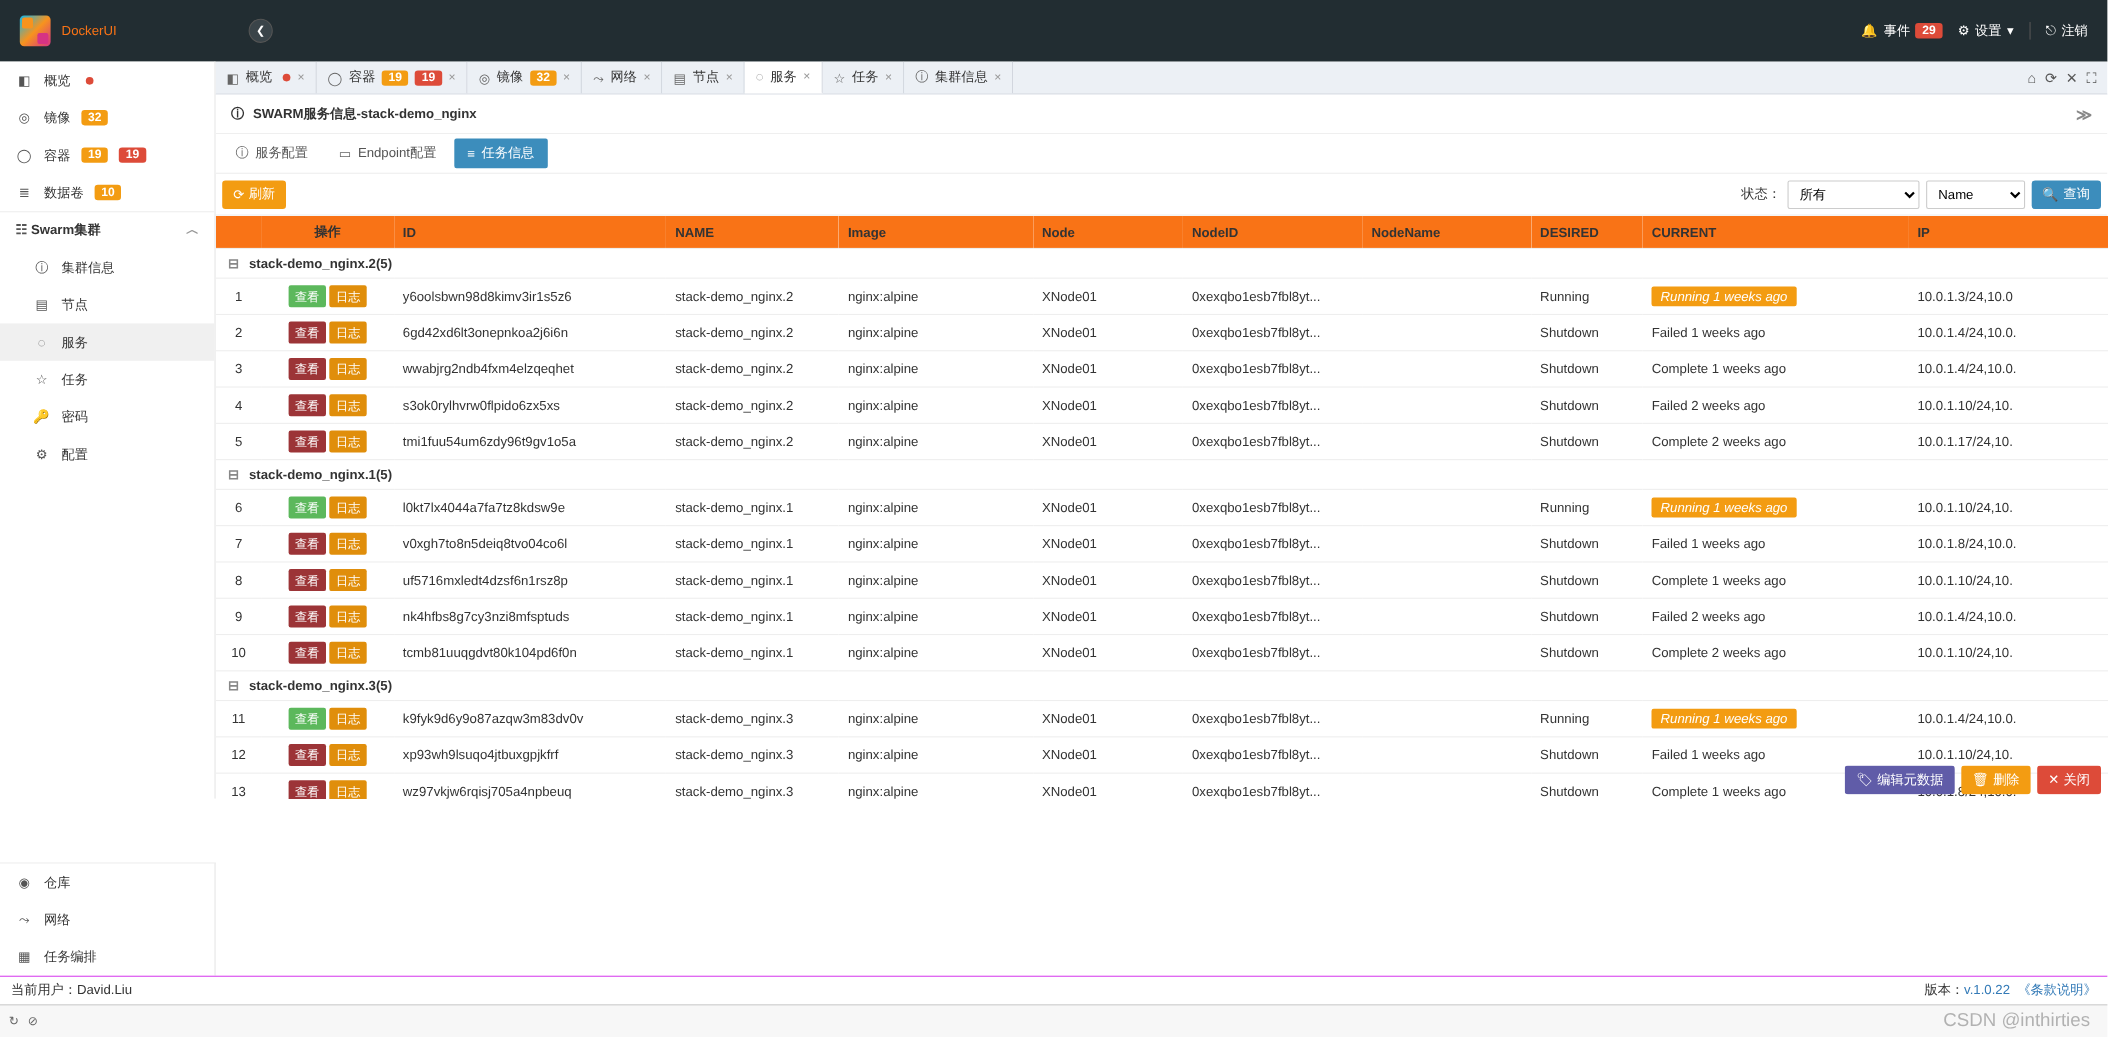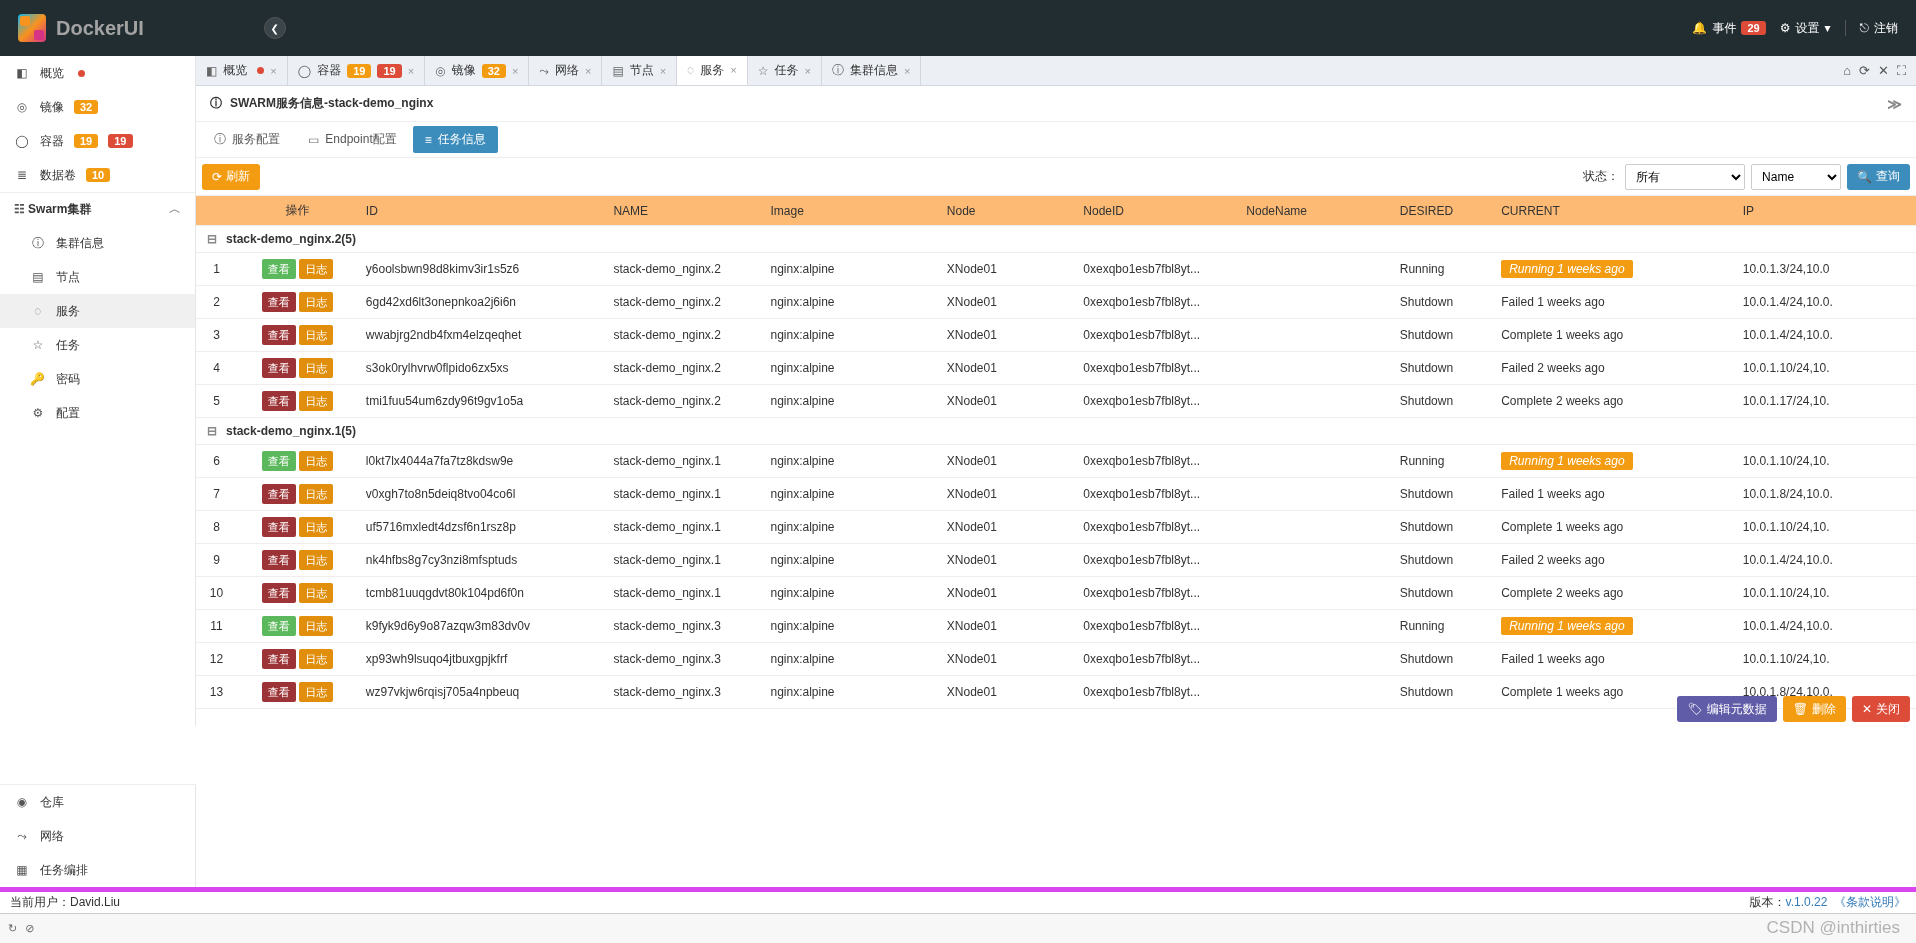--- a/index.html
+++ b/index.html
@@ -2,21 +2,21 @@
 <html><head>
 <meta charset="utf-8">
 <style>
 * { margin: 0; padding: 0; box-sizing: border-box; }
 body { font-family: "Microsoft YaHei", Arial, sans-serif; font-size: 12px; color: #333; background: #fff; overflow: hidden; width: 1916px; height: 943px; position: relative; }
 .topbar { height: 56px; background: #222d32; display: flex; align-items: center; justify-content: space-between; padding: 0 18px; color: #fff; }
 .brand { display: flex; align-items: center; gap: 10px; }
 .brand-logo { width: 28px; height: 28px; background: linear-gradient(135deg,#0db7ed,#f7931e,#d63384); border-radius: 4px; position: relative; }
 .brand-logo::before { content:""; position:absolute; width:10px; height:10px; background:#f7931e; top:2px; left:2px; border-radius:2px;}
 .brand-logo::after { content:""; position:absolute; width:10px; height:10px; background:#d63384; bottom:2px; right:2px; border-radius:2px;}
-.brand-title { font-weight: bold; font-size: 20px; color: #a3a3a3; }
+.brand-title { font-weight: normal; font-size: 12px; color: #f97316; }
 .sidebar-toggle-circle { width: 22px; height: 22px; border-radius: 50%; background: #3a4449; border:1px solid #555; margin-left: 110px; cursor: pointer; display:flex; align-items:center; justify-content:center; color:#fff; font-size:10px;}
 .top-right { display: flex; align-items: center; gap: 14px; }
 .top-item { display: flex; align-items: center; gap: 5px; cursor: pointer; color: #fff; font-size: 12px;}
 .top-divider { width:1px; height:16px; background:#555;}
 .badge { display:inline-block; padding:1px 6px; border-radius:3px; font-size:11px; color:#fff; font-weight:bold;}
 .badge-red { background:#dd4b39; }
 .badge-orange { background:#f39c12; }
 .badge-yellow { background:#f39c12; }
 
 .main { display:flex; height: 670px; }
@@ -60,29 +60,29 @@
 .btn-sm-orange { background:#e08e0b; color:#fff; padding:2px 6px; font-size:11px; height:20px; border:none; border-radius:2px; cursor:pointer;}
 .toolbar-right { display:flex; align-items:center; gap:6px;}
 .lbl { color:#333;}
 select, input[type=text] { height:26px; border:1px solid #ccc; border-radius:2px; padding:0 6px; font-size:12px;}
 select { min-width:120px; background:#fff;}
 .search-input { width:340px;}
 
 .grid-wrap { overflow:auto; flex:1; position:relative;}
 table { border-collapse:collapse; width:100%; table-layout:fixed;}
 th,td { border-bottom:1px solid #eee; padding:6px 8px; text-align:left; white-space:nowrap; overflow:hidden; text-overflow:ellipsis; font-size:12px;}
-th { background:#fdba74; font-weight:normal; color:#333; height:28px;}
+th { background:#f97316; font-weight:bold; color:#333; height:28px;}
 tr.group-row td { background:#fff; font-weight:bold; padding-left:10px;}
 .collapse-ico { display:inline-block; width:12px; text-align:center; margin-right:8px; color:#888;}
 .col-chk{width:34px;} .col-act{width:100px; text-align:center;} .col-id{width:205px;} .col-name{width:130px;} .col-img{width:146px;} .col-node{width:113px;} .col-nodeid{width:135px;} .col-nodename{width:127px;} .col-desired{width:84px;} .col-current{width:200px;} .col-ip{width:150px;}
 .running-tag { background:#f39c12; color:#fff; padding:2px 8px; border-radius:2px; display:inline-block;font-style:italic;}
 
 .action-footer { position:absolute; right:6px; top:696px; display:flex; gap:6px; z-index:10;}
 
-.statusbar { position:absolute; bottom:30px; left:0; right:0; height:26px; border-top:5px solid #d946ef; display:flex; align-items:center; justify-content:space-between; padding:0 10px; background:#fff; font-size:12px; color:#333;}
+.statusbar { position:absolute; bottom:30px; left:0; right:0; height:26px; border-top:1px solid #d946ef; display:flex; align-items:center; justify-content:space-between; padding:0 10px; background:#fff; font-size:12px; color:#333;}
 .statusbar .center { position:absolute; left:0; right:0; text-align:center;}
 .statusbar a{color:#337ab7;}
 
 .devbar { position:absolute; bottom:0; left:0; right:0; height:30px; border-top:1px solid #ccc; background:#f7f7f7; display:flex; align-items:center; padding:0 8px; gap:8px; color:#666; font-size:11px;}
 .watermark { position:absolute; right:16px; bottom:5px; color:rgba(120,120,120,.55); font-size:17px; z-index:99;}
 </style>
 </head>
 <body>
 
 <div class="topbar">
@@ -465,20 +465,23 @@
       <td>tcmb81uuqgdvt80k104pd6f0n</td>
       <td>stack-demo_nginx.1</td>
       <td>nginx:alpine</td>
       <td>XNode01</td>
       <td>0xexqbo1esb7fbl8yt...</td>
       <td></td>
       <td>Shutdown</td>
       <td>Complete 2 weeks ago</td>
       <td>10.0.1.10/24,10.</td>
             </tr>
+            <tr class="group-row">
+              <td colspan="11"><span class="collapse-ico">⊟</span><span>stack-demo_nginx.3(5)</span></td>
+            </tr>
             <tr>
       <td style="text-align:center">11</td>
       <td style="text-align:center">
         <button class="btn-sm-green">查看</button>
         <button class="btn-sm-orange">日志</button>
       </td>
       <td>k9fyk9d6y9o87azqw3m83dv0v</td>
       <td>stack-demo_nginx.3</td>
       <td>nginx:alpine</td>
       <td>XNode01</td>

